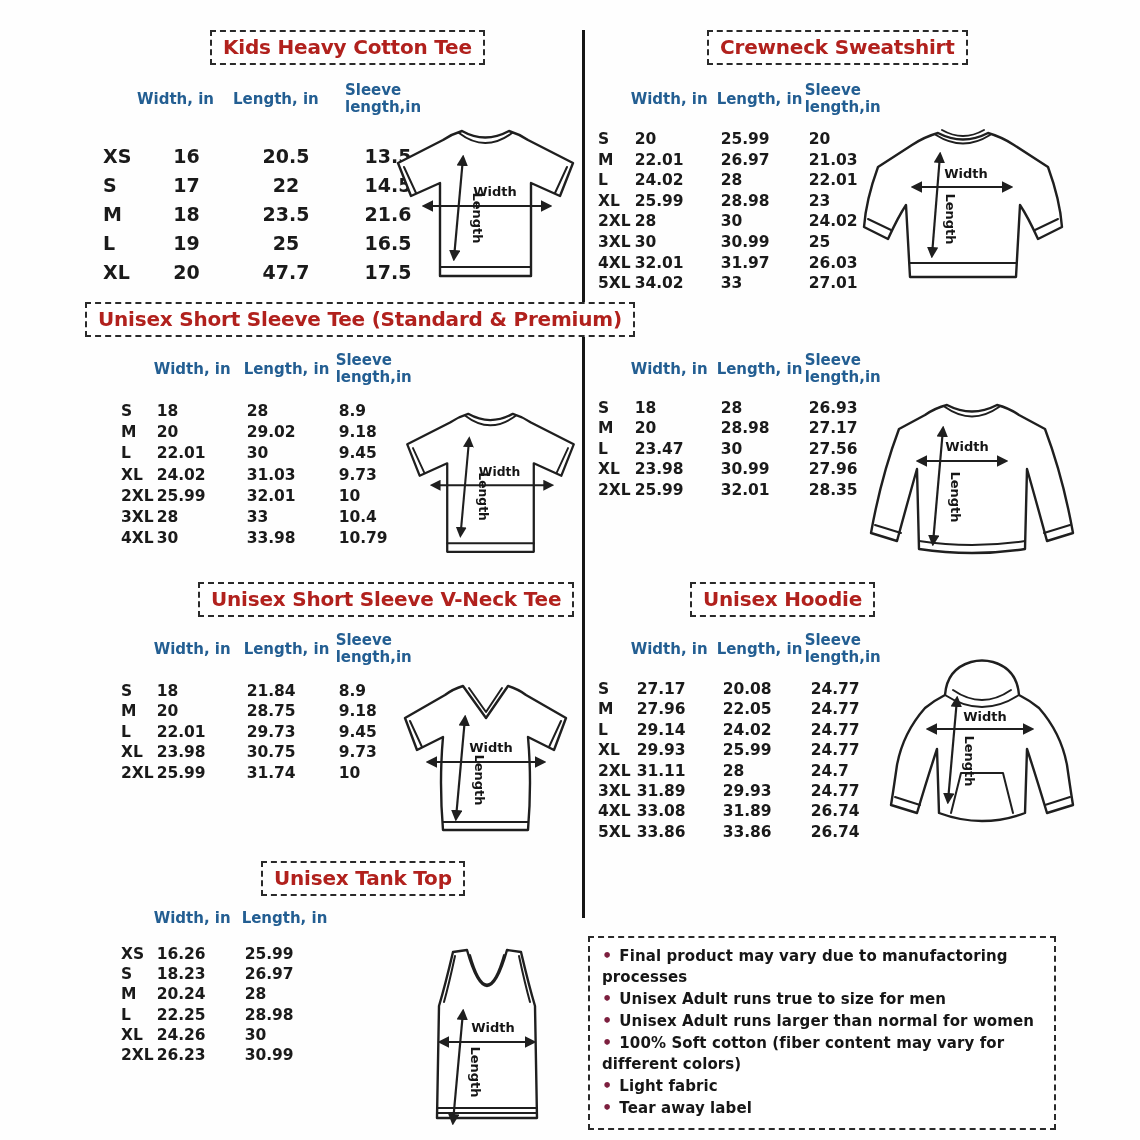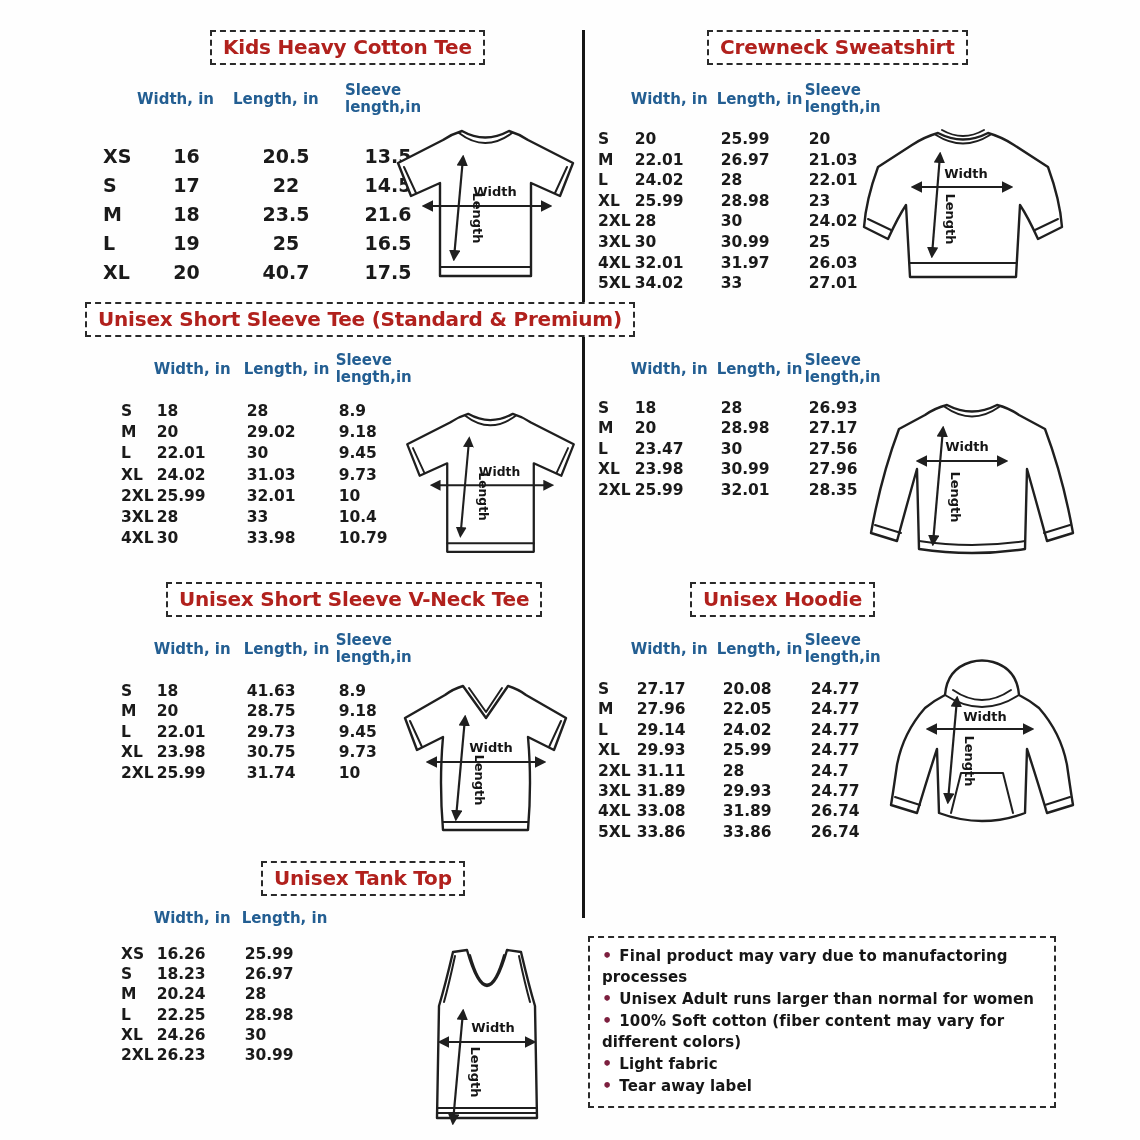--- a/index.html
+++ b/index.html
@@ -13,21 +13,21 @@
   
   .title-box{
     position:absolute;display:inline-block;border:2px dashed #2a2a2a;background:#fff;
     padding:3px 11px 4px 11px;color:#b1211d;font-weight:bold;font-size:20px;white-space:nowrap;
     letter-spacing:-0.2px;
   }
   #t-kids-title{left:210px;top:30px;}
   #t-crew-title{left:707px;top:30px;}
   #t-std-title{left:85px;top:302px;}
   #t-long-title{left:709px;top:302px;}
-  #t-vneck-title{left:166px;top:582px;text-align:center;}
+  #t-vneck-title{left:198px;top:582px;text-align:center;}
   #t-hoodie-title{left:690px;top:582px;}
   #t-tank-title{left:261px;top:861px;}
 
   
   table.size-table{position:absolute;border-collapse:collapse;table-layout:fixed;}
   table.size-table th,table.size-table td{padding:0;text-align:left;font-weight:bold;vertical-align:middle;}
   table.size-table thead th{
     color:#235e92;font-size:15px;line-height:17px;white-space:pre-line;vertical-align:middle;
   }
   table.size-table tbody th{color:#1a1a1a;}
@@ -156,21 +156,21 @@
         </tr>
         <tr>
           <th>L</th>
           <td>19</td>
           <td>25</td>
           <td>16.5</td>
         </tr>
         <tr>
           <th>XL</th>
           <td>20</td>
-          <td>40.7</td>
+          <td>47.7</td>
           <td>17.5</td>
         </tr>
       </tbody>
     </table>
   <svg class="garment" id="g-kids" width="205" height="188" viewBox="0 0 205 188">
     <path class="outline" d="M79,25 Q69,28 60,34 L15,57 L28,90 L57,77 L57,170 L148,170 L148,77 L177,90 L190,57 L145,34 Q136,28 126,25 Q102,38 79,25 Z"></path>
     <path class="accent" d="M76,27 Q102,47 129,27"></path>
     <path class="accent" d="M57,161 L148,161"></path>
     <path class="accent" d="M21,61 L33,87"></path>
     <path class="accent" d="M184,61 L172,87"></path>
@@ -410,21 +410,21 @@
           <th>Width, in</th>
           <th>Length, in</th>
           <th>Sleeve
 length,in</th>
         </tr>
       </thead>
       <tbody>
         <tr>
           <th>S</th>
           <td>18</td>
-          <td>41.63</td>
+          <td>21.84</td>
           <td>8.9</td>
         </tr>
         <tr>
           <th>M</th>
           <td>20</td>
           <td>28.75</td>
           <td>9.18</td>
         </tr>
         <tr>
           <th>L</th>
@@ -595,19 +595,20 @@
     <path class="accent" d="M32,175 L132,175"></path>
     <line class="arrow" x1="36" y1="104" x2="128" y2="104" marker-start="url(#ah)" marker-end="url(#ah)"></line>
     <line class="arrow" x1="58" y1="74" x2="48" y2="184" marker-start="url(#ah)" marker-end="url(#ah)"></line>
     <text x="88" y="94" text-anchor="middle">Width</text>
     <text transform="rotate(90 66,134)" x="66" y="134" text-anchor="middle">Length</text>
   </svg>
 
   <div id="notes-box">
     <ul>
         <li>Final product may vary due to manufactoring processes</li>
+        <li>Unisex Adult runs true to size for men</li>
         <li>Unisex Adult runs larger than normal for women</li>
         <li>100% Soft cotton (fiber content may vary for different colors)</li>
         <li>Light fabric</li>
         <li>Tear away label</li>
       </ul>
   </div>
 </div>
 
 </body></html>

